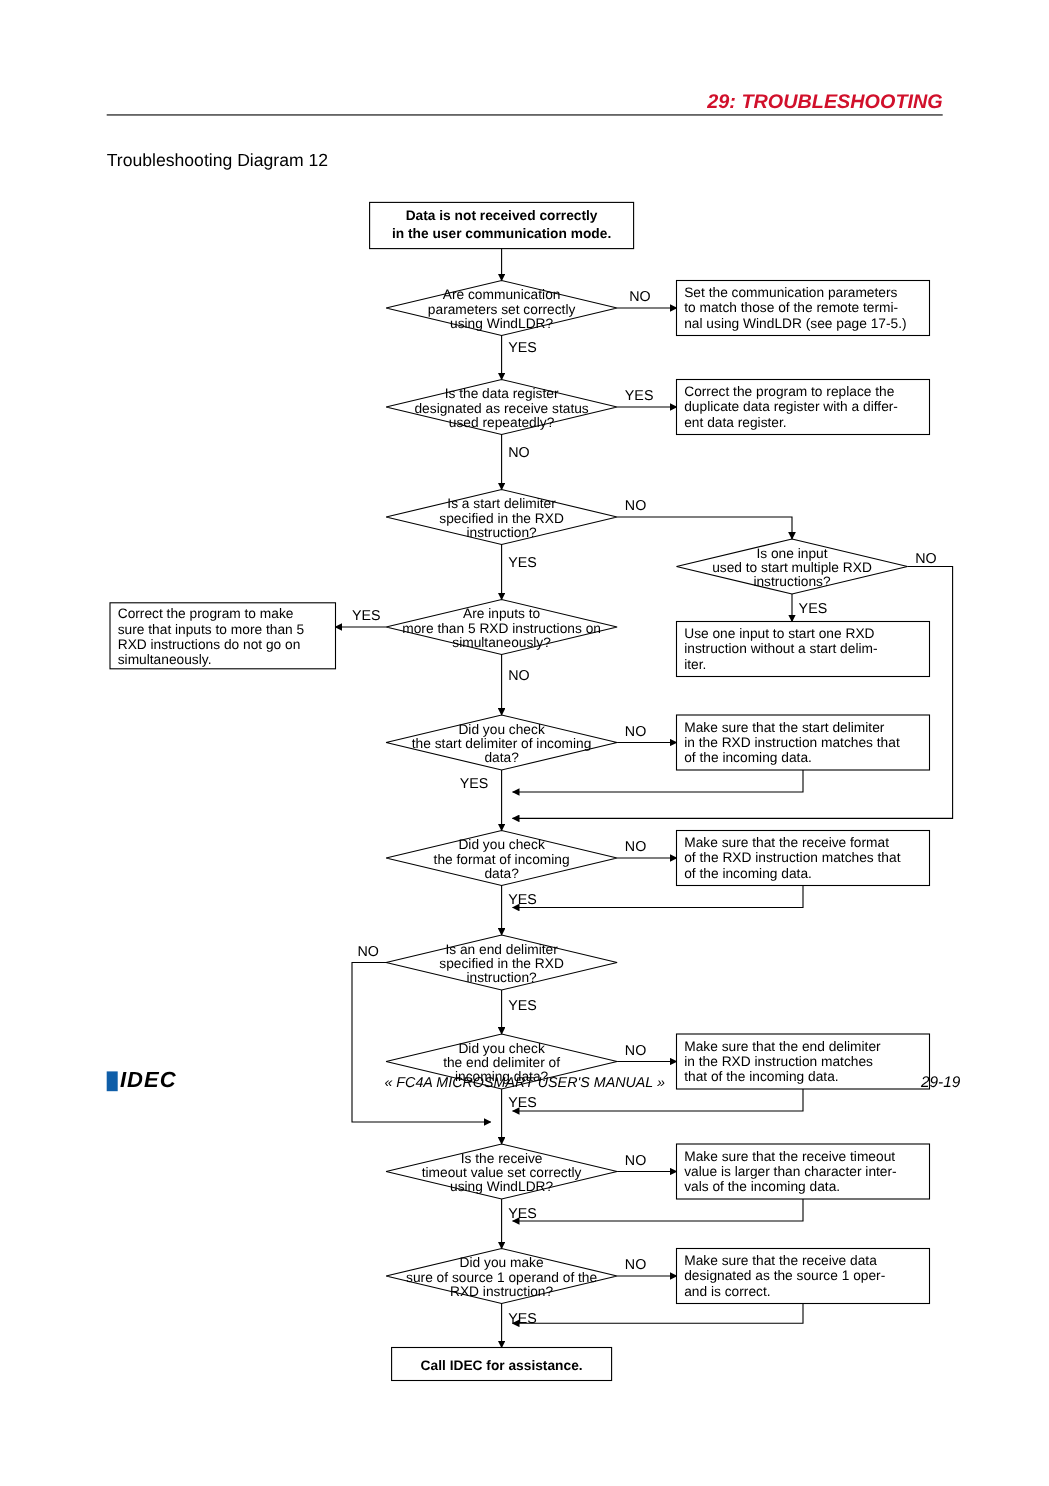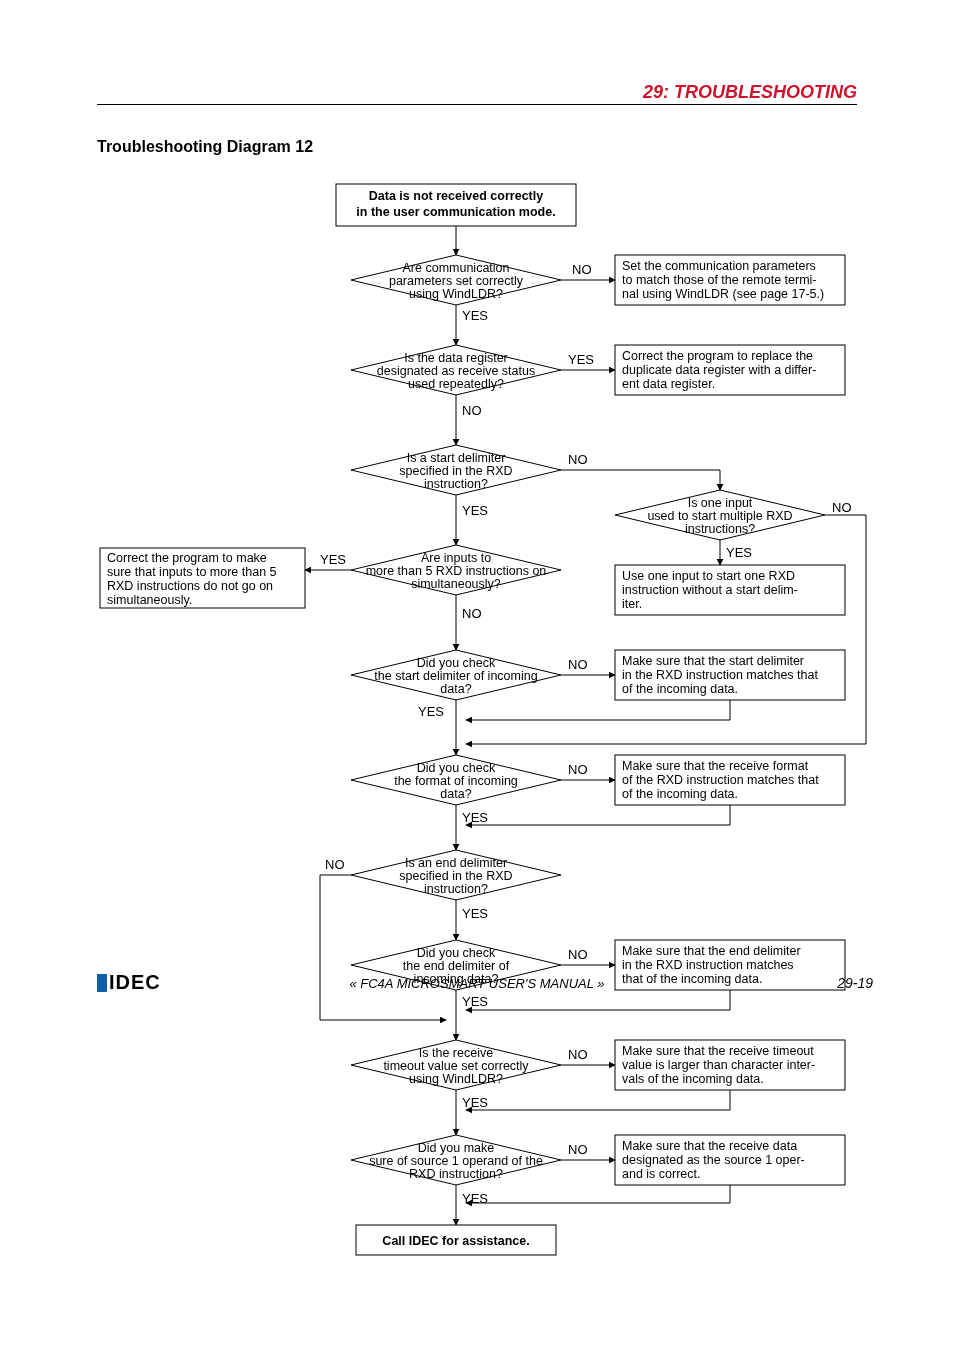--- a/index.html
+++ b/index.html
@@ -31,35 +31,35 @@
     font-style: italic;
     font-weight: 700;
     color: #d1102b;
   }
   .header-text .caps { font-variant: small-caps; font-style: italic; }
   .section-title {
     position: absolute;
     left: 97px;
     top: 138px;
     font-size: 16px;
-    font-weight: 700;
+    font-weight: 400;
   }
   .footer-logo {
     position: absolute;
     left: 97px;
     bottom: 30px;
     display: flex;
     align-items: center;
     gap: 2px;
   }
   .footer-logo .mark {
     width: 10px; height: 18px; background: #0f5ea8;
   }
   .footer-logo .text {
-    font-weight: 800; font-size: 20px; letter-spacing: 1px;
+    font-weight: 800; font-size: 20px; letter-spacing: 1px; font-style: italic;
   }
   .footer-center {
     position: absolute;
     left: 0; right: 0; bottom: 33px;
     text-align: center;
     font-style: italic;
     font-size: 13px;
   }
   .footer-center .sc { font-variant: small-caps; }
   .footer-page {

